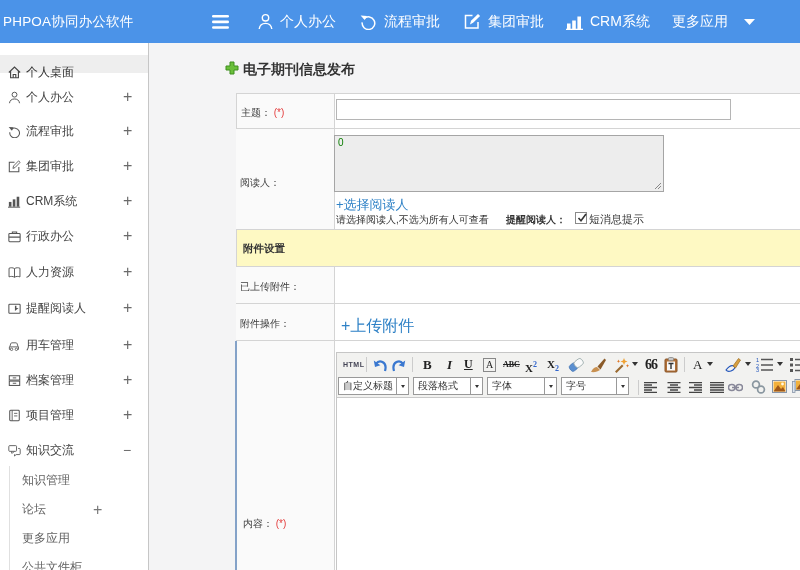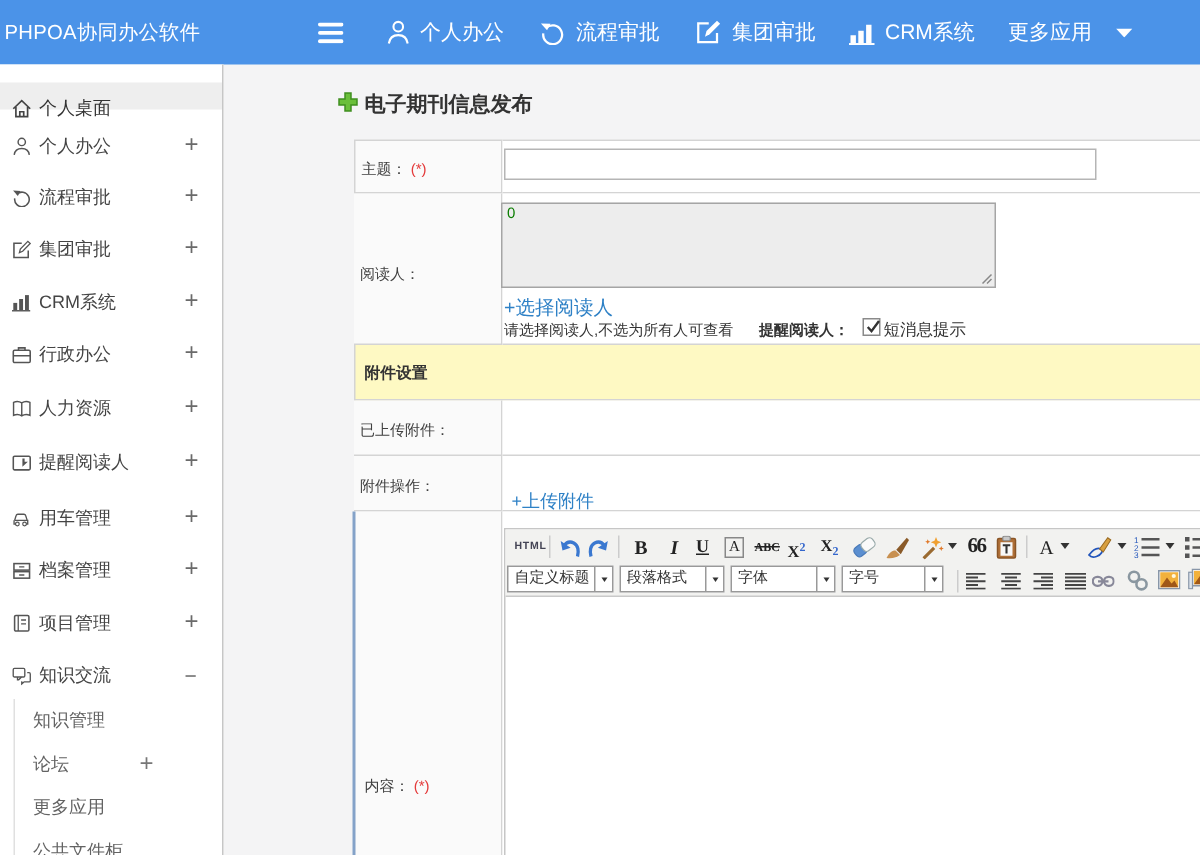--- a/index.html
+++ b/index.html
@@ -207,21 +207,21 @@
 
 <div class="cell" style="left:236px;top:267px;width:99px;height:37px;">
   <span class="lbl" style="top:13px">已上传附件：</span>
   </div>
 <div class="cell w" style="left:335px;top:267px;width:465px;height:37px;border-width:0 0 1px 0;"></div>
 
 <div class="cell" style="left:236px;top:304px;width:99px;height:37px;text-align:right;">
   <span class="lbl" style="top:13px">附件操作：</span>
   </div>
 <div class="cell w" style="left:335px;top:304px;width:465px;height:37px;border-width:0 0 1px 0;">
-  <span class="abs blu" style="left:6px;top:22px;font-size:12px;">+上传附件</span>
+  <span class="abs blu" style="left:6px;top:12px;font-size:16px;">+上传附件</span>
   </div>
 
 <div class="cell" style="left:235px;top:341px;width:100px;height:229px;border-width:0 1px 0 0;border-left:2px solid #84a2c8;text-align:right;">
   <span class="lbl" style="left:6px;top:176px">内容： <span class="red">(*)</span></span>
   </div>
 <div class="cell w" style="left:335px;top:341px;width:465px;height:229px;border-width:0;"></div>
 
 <div class="abs" style="left:336px;top:352px;width:464px;height:230px;border:1px solid #c6c6c6;border-right:none;border-bottom:none;background:#fff;">
   <div class="abs" style="left:0;top:0;width:100%;height:45px;background:#f2f2f0;border-bottom:1px solid #c9c9c9;"></div>
 

